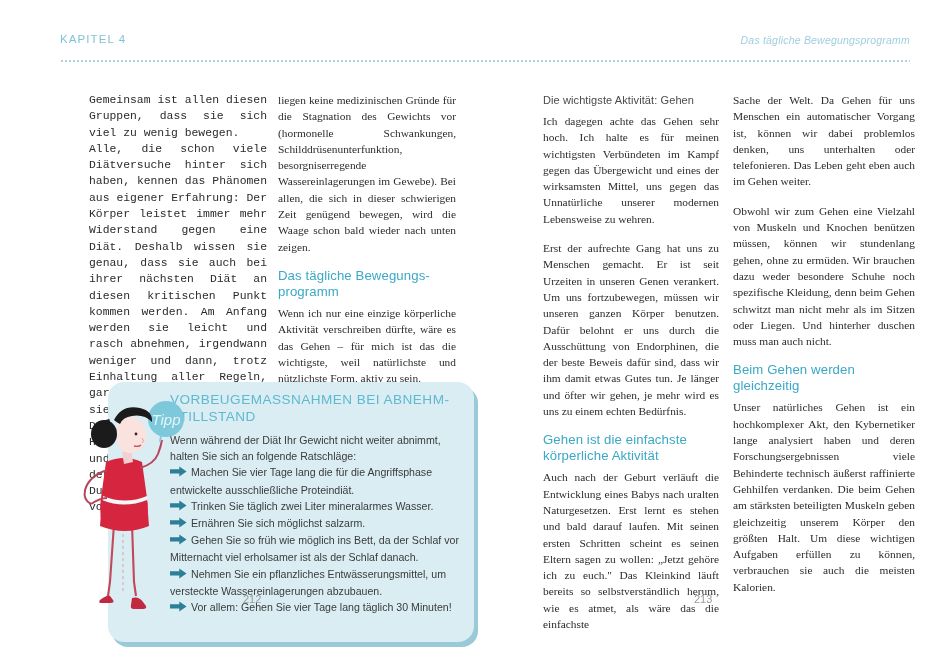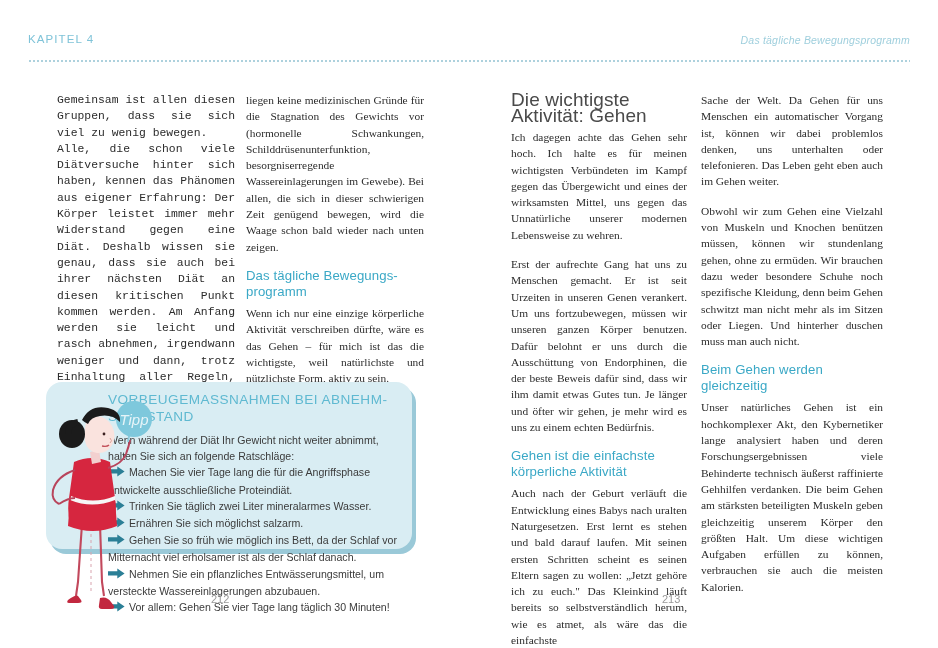--- a/index.html
+++ b/index.html
@@ -13,20 +13,21 @@
     font-family: "Liberation Serif", serif;
     overflow: hidden;
     position: relative;
   }
 
   
   .spread {
     position: absolute;
     inset: 0;
     background: #ffffff;
+    margin-left: 32px;
   }
 
   
   .runhead {
     position: absolute;
     left: 28px;
     right: 28px;
     top: 33px;
     height: 24px;
   }
@@ -91,31 +92,31 @@
     font-weight: 400;
     font-size: 13.2px;
     line-height: 16px;
     color: #3aa8c6;
     margin: 0 0 5px 0;
     letter-spacing: 0.1px;
     text-align: left;
   }
   h2.sec-head.dark {
     color: #4a4a4a;
-    font-size: 19px;
+    font-size: 11px;
   }
   .sec-gap { height: 13px; }
 
   
   .tipbox {
     position: absolute;
-    left: 46px;
+    left: 76px;
     top: 382px;
     width: 366px;
-    height: 167px;
+    height: 260px;
     background: #d9edf3;
     border-radius: 16px;
     box-shadow: 4px 5px 0 0 #9ac9d8;
   }
   .tipbox-inner {
     position: absolute;
     left: 62px;
     top: 8px;
     right: 14px;
     bottom: 8px;

